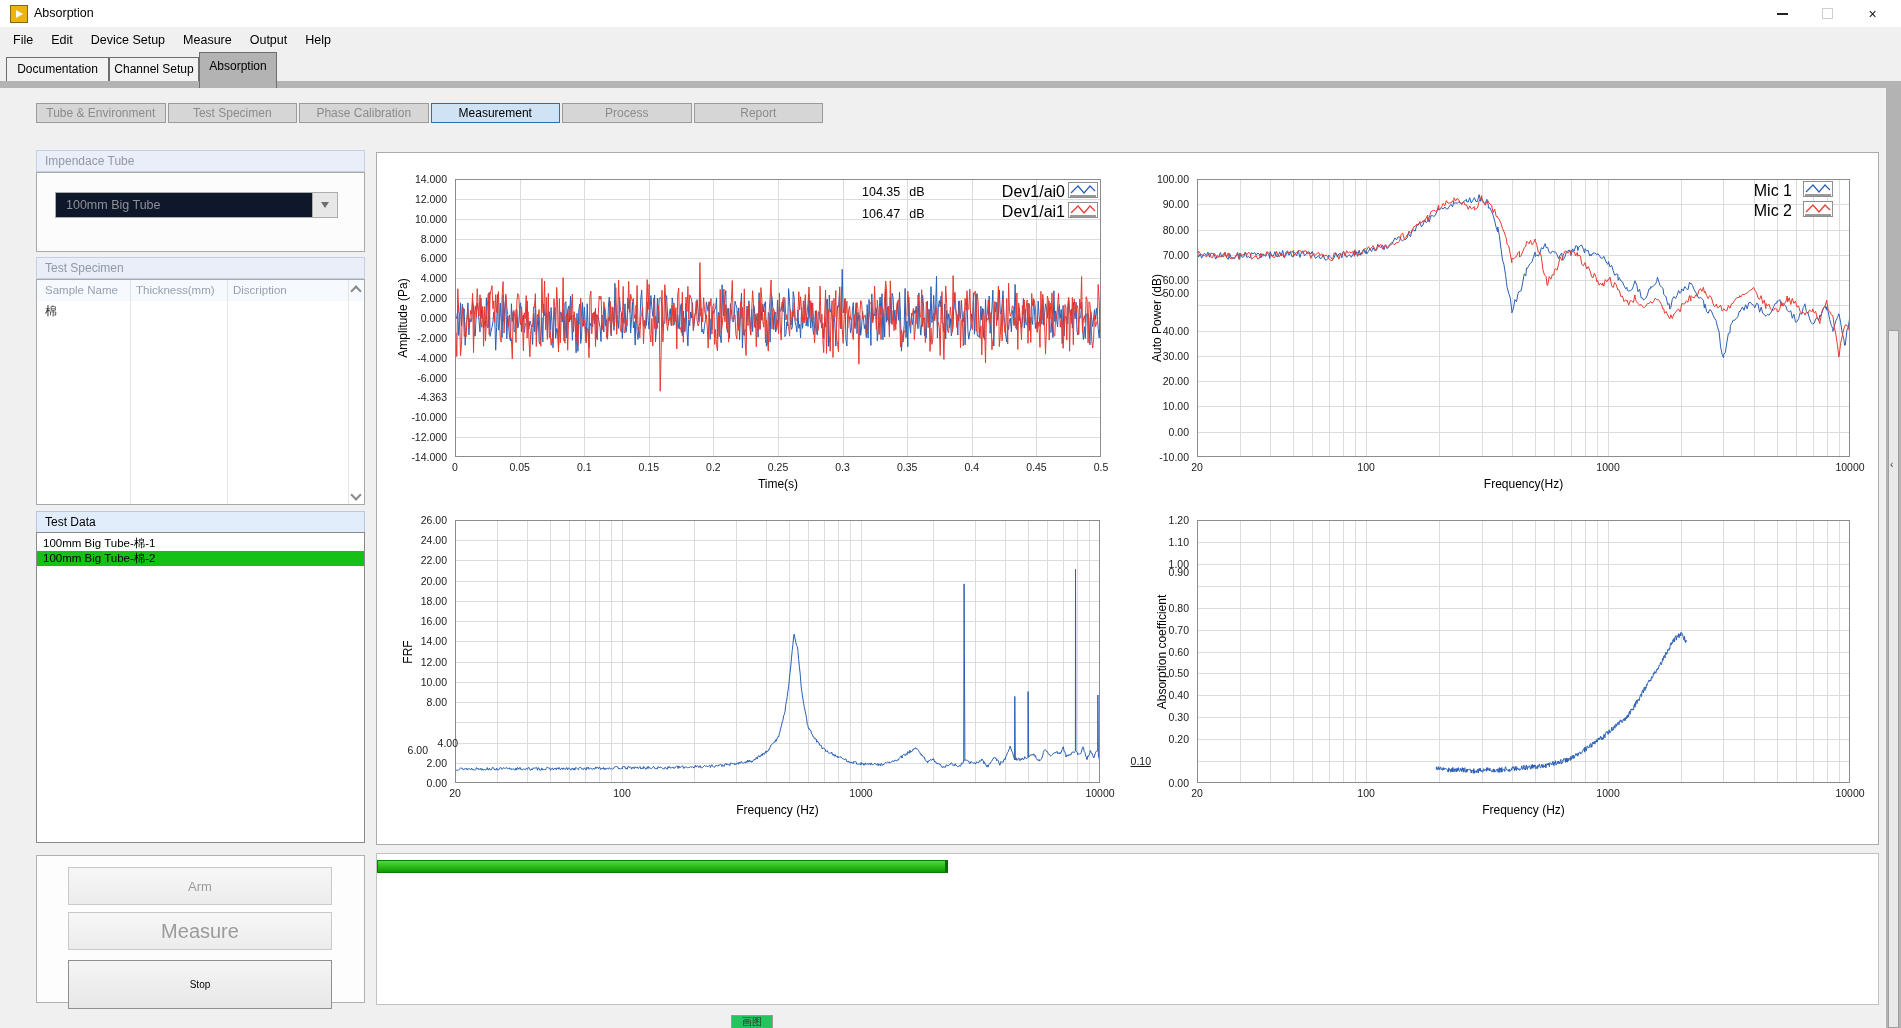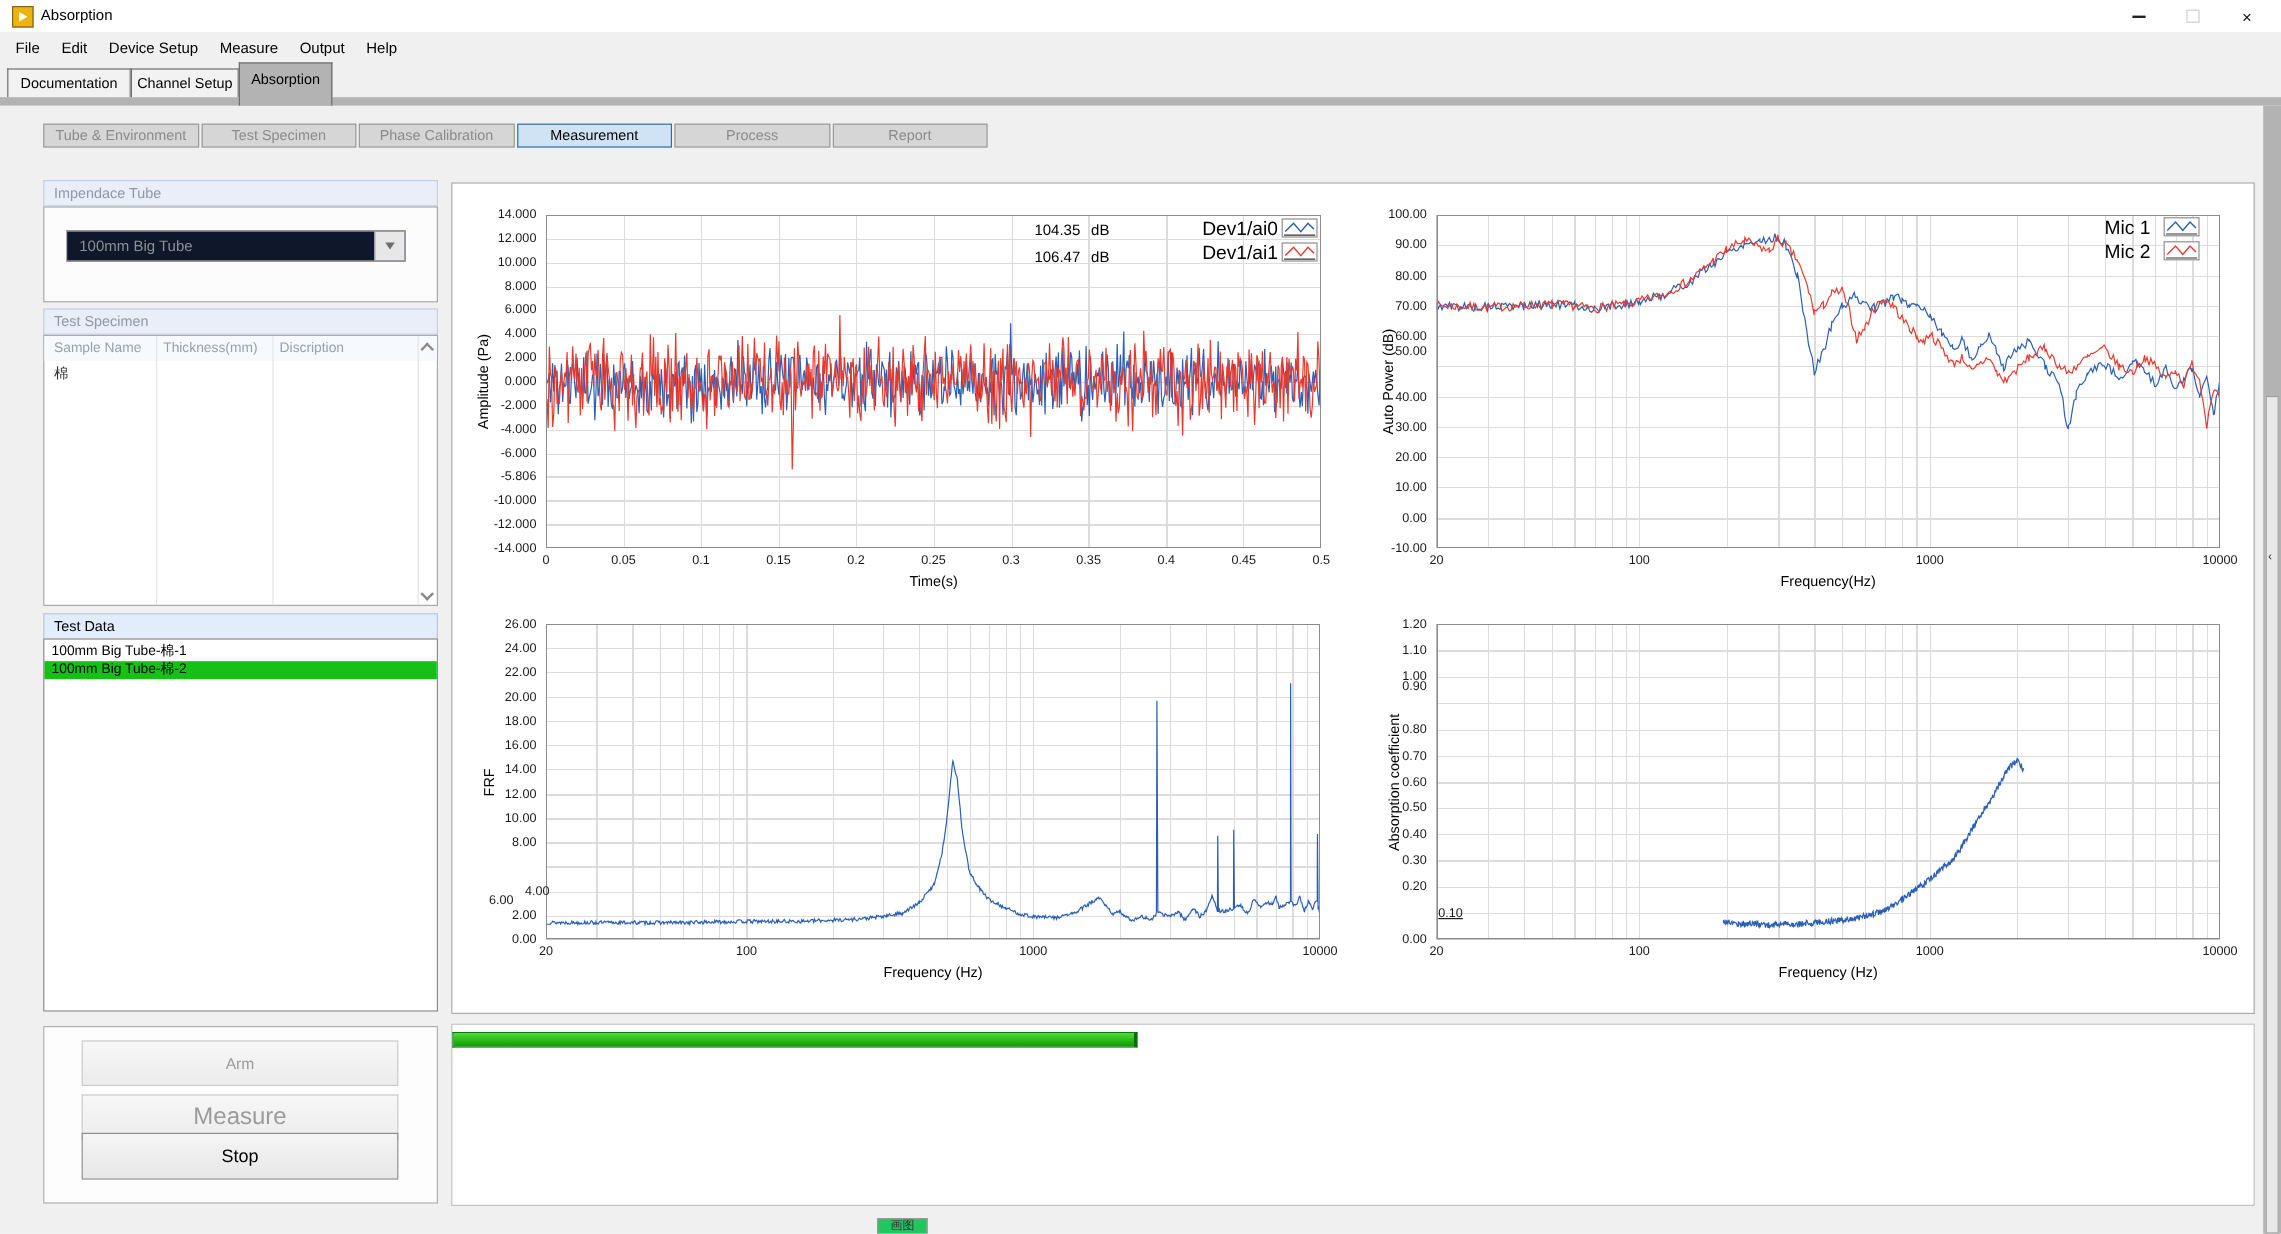--- a/index.html
+++ b/index.html
@@ -154,21 +154,21 @@
 
 <div class="side-header tdata-header">Test Data</div>
 <div class="tdata-list" id="tdata-list">
     <div class="tdata-item">100mm Big Tube-棉-1</div>
     <div class="tdata-item selected">100mm Big Tube-棉-2</div>
   </div>
 
 <div class="btn-panel">
   <button class="side-btn" style="top:11px;height:38px;font-size:13px" aria-disabled="true">Arm</button>
   <button class="side-btn" style="top:56px;height:38px;font-size:20px" aria-disabled="true">Measure</button>
-  <button class="side-btn enabled" style="top:88px;height:39px;font-size:15px">Stop</button>
+  <button class="side-btn enabled" style="top:104px;height:49px;font-size:10px">Stop</button>
 </div>
 
 <div class="main-panel"></div>
 <div id="charts">
     <div>
       <svg width="646" height="278" viewBox="0 0 646 278" style="position: absolute; left: 455px; top: 179px;">
         <rect x="0" y="0" width="646" height="278" fill="#ffffff"></rect>
         <line x1="0" y1="20.5" x2="646" y2="20.5" stroke="#dcdcdc" stroke-width="1" shape-rendering="crispEdges"></line>
         <line x1="0" y1="40.5" x2="646" y2="40.5" stroke="#dcdcdc" stroke-width="1" shape-rendering="crispEdges"></line>
         <line x1="0" y1="60.5" x2="646" y2="60.5" stroke="#dcdcdc" stroke-width="1" shape-rendering="crispEdges"></line>
@@ -199,21 +199,21 @@
       <span class="tick y" style="left: 383px; width: 64px; top: 192.857px;">12.000</span>
       <span class="tick y" style="left: 383px; width: 64px; top: 212.714px;">10.000</span>
       <span class="tick y" style="left: 383px; width: 64px; top: 232.571px;">8.000</span>
       <span class="tick y" style="left: 383px; width: 64px; top: 252.429px;">6.000</span>
       <span class="tick y" style="left: 383px; width: 64px; top: 272.286px;">4.000</span>
       <span class="tick y" style="left: 383px; width: 64px; top: 292.143px;">2.000</span>
       <span class="tick y" style="left: 383px; width: 64px; top: 312px;">0.000</span>
       <span class="tick y" style="left: 383px; width: 64px; top: 331.857px;">-2.000</span>
       <span class="tick y" style="left: 383px; width: 64px; top: 351.714px;">-4.000</span>
       <span class="tick y" style="left: 383px; width: 64px; top: 371.571px;">-6.000</span>
-      <span class="tick y" style="left: 383px; width: 64px; top: 391.429px;">-5.806</span>
+      <span class="tick y" style="left: 383px; width: 64px; top: 391.429px;">-4.363</span>
       <span class="tick y" style="left: 383px; width: 64px; top: 411.286px;">-10.000</span>
       <span class="tick y" style="left: 383px; width: 64px; top: 431.143px;">-12.000</span>
       <span class="tick y" style="left: 383px; width: 64px; top: 451px;">-14.000</span>
       <span class="tick x" style="left: 425px; width: 60px; top: 461px;">0</span>
       <span class="tick x" style="left: 489.6px; width: 60px; top: 461px;">0.05</span>
       <span class="tick x" style="left: 554.2px; width: 60px; top: 461px;">0.1</span>
       <span class="tick x" style="left: 618.8px; width: 60px; top: 461px;">0.15</span>
       <span class="tick x" style="left: 683.4px; width: 60px; top: 461px;">0.2</span>
       <span class="tick x" style="left: 748px; width: 60px; top: 461px;">0.25</span>
       <span class="tick x" style="left: 812.6px; width: 60px; top: 461px;">0.3</span>
@@ -417,21 +417,21 @@
       <span class="tick y" style="left: 1125px; width: 64px; top: 535.917px;">1.10</span>
       <span class="tick y" style="left: 1125px; width: 64px; top: 557.833px;">1.00</span>
       <span class="tick y" style="left: 1125px; width: 64px; top: 566px;">0.90</span>
       <span class="tick y" style="left: 1125px; width: 64px; top: 601.667px;">0.80</span>
       <span class="tick y" style="left: 1125px; width: 64px; top: 623.583px;">0.70</span>
       <span class="tick y" style="left: 1125px; width: 64px; top: 645.5px;">0.60</span>
       <span class="tick y" style="left: 1125px; width: 64px; top: 667.417px;">0.50</span>
       <span class="tick y" style="left: 1125px; width: 64px; top: 689.333px;">0.40</span>
       <span class="tick y" style="left: 1125px; width: 64px; top: 711.25px;">0.30</span>
       <span class="tick y" style="left: 1125px; width: 64px; top: 733.167px;">0.20</span>
-      <span class="tick y" style="left: 1155px; width: 64px; top: 755.083px; text-decoration: underline;">0.10</span>
+      <span class="tick y" style="left: 1087px; width: 64px; top: 755.083px; text-decoration: underline;">0.10</span>
       <span class="tick y" style="left: 1125px; width: 64px; top: 777px;">0.00</span>
       <span class="tick x" style="left: 1167px; width: 60px; top: 787px;">20</span>
       <span class="tick x" style="left: 1336.11px; width: 60px; top: 787px;">100</span>
       <span class="tick x" style="left: 1578.06px; width: 60px; top: 787px;">1000</span>
       <span class="tick x" style="left: 1820px; width: 60px; top: 787px;">10000</span>
       <span class="axis-label" style="left: 1443.5px; width: 160px; top: 803px;">Frequency (Hz)</span>
       <span class="axis-label rot" style="left: 1162px; top: 651.5px;">Absorption coefficient</span>
     </div>
   </div>
 

